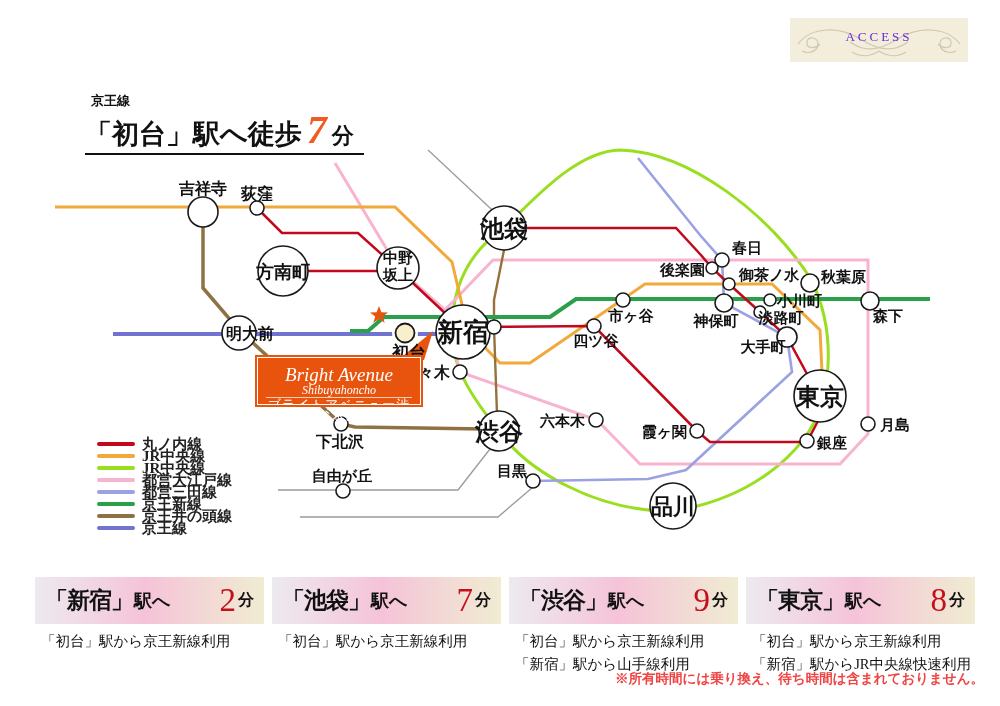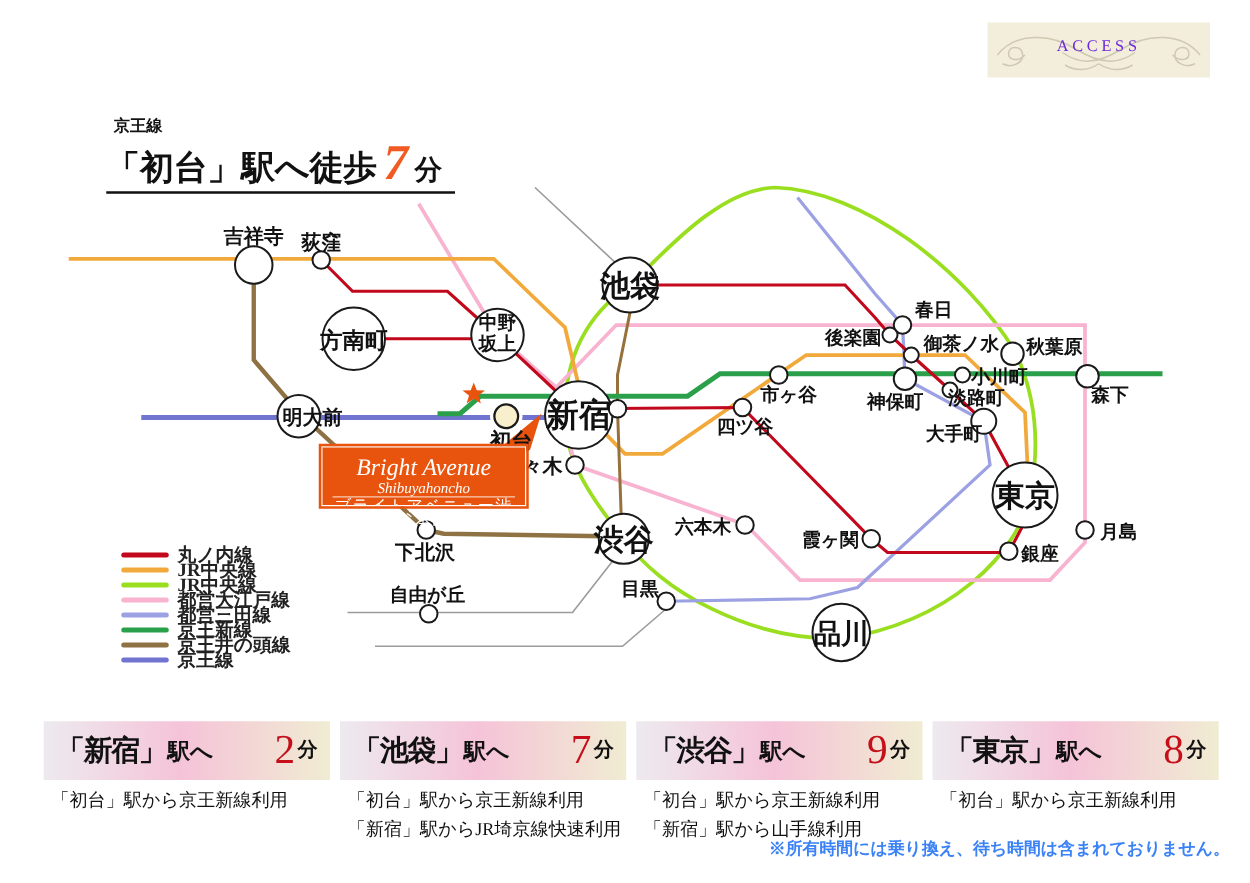--- a/index.html
+++ b/index.html
@@ -53,21 +53,21 @@
   .card{position:absolute;top:548px;width:229px;margin-top:29px;}
   .card-band{height:47px;display:flex;align-items:center;padding:0 10px;box-sizing:border-box;
     background:linear-gradient(to right,#edeaef 0%,#f5c3d8 48%,#f0ecd2 100%);}
   .card-station{font-size:23px;font-weight:bold;letter-spacing:-1px;}
   .card-to{font-size:18px;font-weight:bold;margin-left:1px;}
   .card-min{margin-left:auto;font-size:33px;color:#c5101c;line-height:1;}
   .card-unit{font-size:16px;font-weight:bold;margin-left:2px;}
   .card-notes{margin-top:6px;padding-left:6px;}
   .card-note{font-size:14.5px;font-weight:normal;line-height:1.6;white-space:nowrap;}
 
-  #footnote{position:absolute;right:16px;top:670px;font-size:13.5px;font-weight:bold;color:#3b82f6;}
+  #footnote{position:absolute;right:16px;top:670px;font-size:13.5px;font-weight:bold;color:#ef4444;}
 </style>
 </head>
 <body>
 
 <div id="page">
 
   <div id="access-box">
     <svg width="178" height="44" viewBox="0 0 178 44">
       <g fill="none" stroke="#cfc8b2" stroke-width="1.2">
         <path d="M8,26 C22,8 50,8 72,22 C90,33 104,34 118,24"></path>
@@ -239,21 +239,20 @@
 
   <div class="card" style="left:272px">
     <div class="card-band">
       <span class="card-station">「池袋」</span>
         <span class="card-to">駅へ</span>
       <span class="card-min">7</span>
         <span class="card-unit">分</span>
     </div>
     <div class="card-notes">
       <div class="card-note">「初台」駅から京王新線利用</div>
-      <div class="card-note">「新宿」駅からJR埼京線快速利用</div>
     </div>
   </div>
 
   <div class="card" style="left:509px">
     <div class="card-band">
       <span class="card-station">「渋谷」</span>
         <span class="card-to">駅へ</span>
       <span class="card-min">9</span>
         <span class="card-unit">分</span>
     </div>
@@ -265,18 +264,19 @@
 
   <div class="card" style="left:746px">
     <div class="card-band">
       <span class="card-station">「東京」</span>
         <span class="card-to">駅へ</span>
       <span class="card-min">8</span>
         <span class="card-unit">分</span>
     </div>
     <div class="card-notes">
       <div class="card-note">「初台」駅から京王新線利用</div>
+      <div class="card-note">「新宿」駅からJR中央線快速利用</div>
     </div>
   </div>
 
   <div id="footnote">※所有時間には乗り換え、待ち時間は含まれておりません。</div>
 
 </div>
 
 </body></html>

